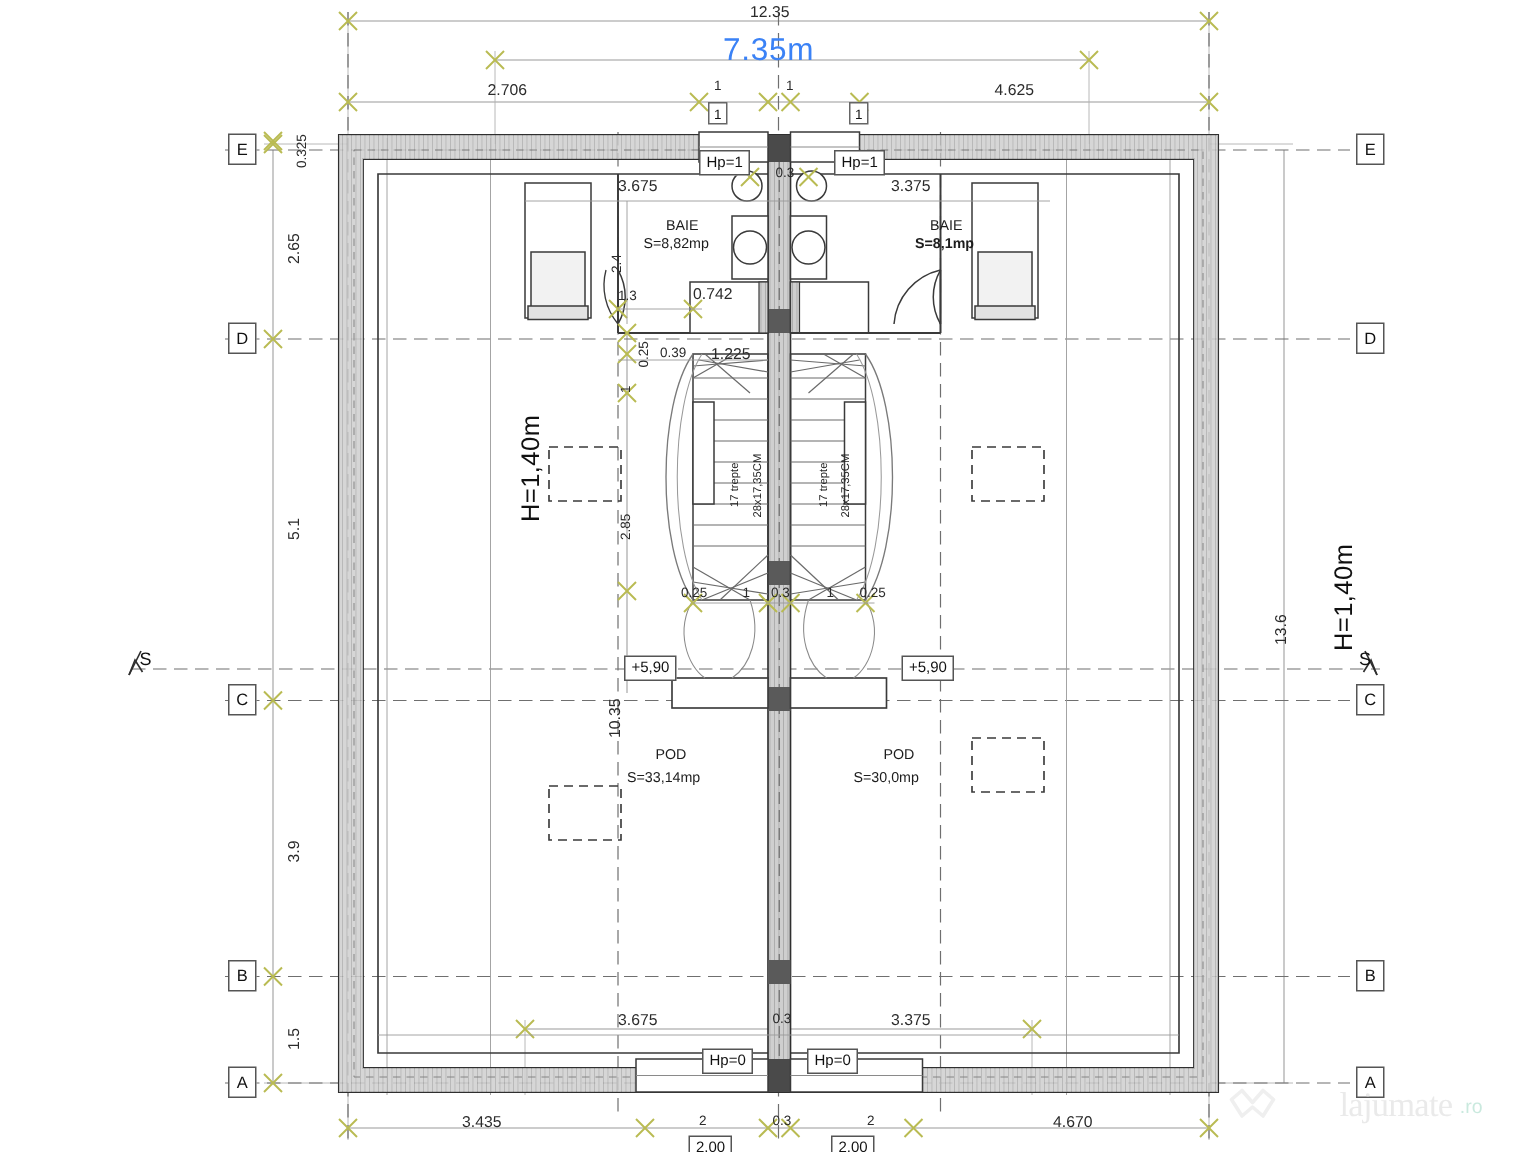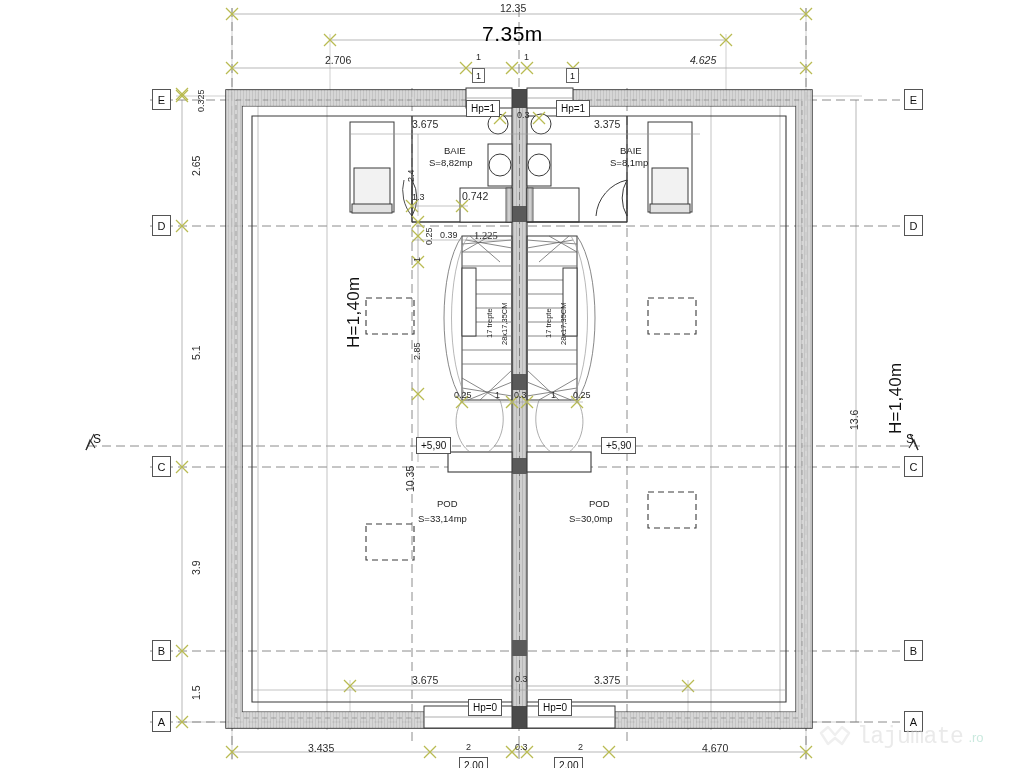--- a/index.html
+++ b/index.html
@@ -6,35 +6,35 @@
   html,body{margin:0;padding:0;background:#ffffff;}
   body{font-family:"Liberation Sans", sans-serif;}
   #stage{position:relative;width:1024px;height:768px;background:#ffffff;overflow:hidden;}
   #plan{position:absolute;left:0;top:0;width:1024px;height:768px;}
 
   
   .t{position:absolute;white-space:nowrap;color:#1a1a1a;font-family:"Liberation Sans",sans-serif;}
   .dim{font-size:10.5px;color:#2b2b2b;}
   .dim-s{font-size:9px;color:#2b2b2b;}
   .vert{transform-origin:left top;transform:rotate(-90deg);}
-  .big{font-size:21px;letter-spacing:.5px;color:#000000;}
+  .big{font-size:21px;letter-spacing:.5px;color:#3b82f6;}
   .room{font-size:9.5px;text-align:center;color:#1d1d1d;}
   .hbig{font-size:17px;color:#111;letter-spacing:.3px;}
   .gridlbl{position:absolute;width:19px;height:21px;border:1px solid #555;background:#fff;
            font-size:11px;line-height:21px;text-align:center;color:#111;box-sizing:border-box;}
   .boxlbl{position:absolute;border:1px solid #555;background:#fff;font-size:10px;
           padding:1px 4px;color:#111;box-sizing:border-box;line-height:13px;}
   .tinybox{position:absolute;border:1px solid #666;background:#fff;width:13px;height:15px;
            font-size:9px;line-height:15px;text-align:center;color:#111;box-sizing:border-box;}
   .stair-lbl{font-size:7.5px;color:#222;}
   .secm{font-size:12px;color:#111;}
 
   
   #wm{position:absolute;left:818px;top:724px;display:flex;align-items:center;gap:5px;opacity:.55;}
-  #wm .wmtext{font-size:23px;color:#d9d9d9;font-family:Liberation Mono, monospace;letter-spacing:-.5px;}
+  #wm .wmtext{font-size:23px;color:#d9d9d9;font-family:Liberation Serif, serif;letter-spacing:-.5px;margin-left:36px;}
   #wm .wmro{font-size:13px;color:#9fd8c4;}
   #wm svg{display:block;}
 </style>
 </head>
 <body>
 
 <div id="stage">
 
   <svg id="plan" viewBox="0 0 1024 768">
     <defs>
@@ -371,21 +371,21 @@
     <g stroke="#9a9a9a" stroke-width="0.6">
       <line x1="252" y1="690" x2="786" y2="690"></line>
     </g>
   </svg>
 
   <div class="t dim" style="left:500px;top:2px;">12.35</div>
 
   <div class="t big" style="left:482px;top:22px;">7.35m</div>
 
   <div class="t dim" style="left:325px;top:54px;">2.706</div>
-  <div class="t dim" style="left:690px;top:54px;font-style:italic;">4.625</div>
+  <div class="t dim" style="left:663px;top:54px;">4.625</div>
   <div class="t dim-s" style="left:476px;top:52px;">1</div>
   <div class="t dim-s" style="left:524px;top:52px;">1</div>
 
   <div class="tinybox" style="left:472px;top:68px;">1</div>
   <div class="tinybox" style="left:566px;top:68px;">1</div>
 
   <div class="gridlbl" style="left:152px;top:89px;">E</div>
   <div class="gridlbl" style="left:152px;top:215px;">D</div>
   <div class="gridlbl" style="left:152px;top:456px;">C</div>
   <div class="gridlbl" style="left:152px;top:640px;">B</div>
@@ -415,34 +415,34 @@
 
   <div class="t dim" style="left:412px;top:118px;">3.675</div>
   <div class="t dim" style="left:594px;top:118px;">3.375</div>
   <div class="t dim-s" style="left:517px;top:110px;">0.3</div>
 
   <div class="t dim-s vert" style="left:406px;top:182px;">2.4</div>
   <div class="t dim-s" style="left:412px;top:192px;">1.3</div>
   <div class="t dim-s vert" style="left:424px;top:245px;">0.25</div>
   <div class="t dim" style="left:462px;top:190px;">0.742</div>
   <div class="t dim-s" style="left:440px;top:230px;">0.39</div>
-  <div class="t dim" style="left:474px;top:230px;font-family:Liberation Serif, serif;">1.225</div>
+  <div class="t dim" style="left:474px;top:230px;">1.225</div>
   <div class="t dim-s vert" style="left:412px;top:262px;">1</div>
   <div class="t dim-s vert" style="left:412px;top:360px;">2.85</div>
 
   <div class="t dim-s" style="left:454px;top:390px;">0.25</div>
   <div class="t dim-s" style="left:495px;top:390px;">1</div>
   <div class="t dim-s" style="left:514px;top:390px;">0.3</div>
   <div class="t dim-s" style="left:551px;top:390px;">1</div>
   <div class="t dim-s" style="left:573px;top:390px;">0.25</div>
 
   <div class="t room" style="left:444px;top:145px;">BAIE</div>
   <div class="t room" style="left:429px;top:157px;">S=8,82mp</div>
   <div class="t room" style="left:620px;top:145px;">BAIE</div>
-  <div class="t room" style="left:610px;top:157px;">S=8,1mp</div>
+  <div class="t room" style="left:610px;top:157px;font-weight:bold;">S=8,1mp</div>
 
   <div class="t room" style="left:437px;top:498px;">POD</div>
   <div class="t room" style="left:418px;top:513px;">S=33,14mp</div>
   <div class="t room" style="left:589px;top:498px;">POD</div>
   <div class="t room" style="left:569px;top:513px;">S=30,0mp</div>
 
   <div class="boxlbl" style="left:416px;top:437px;">+5,90</div>
   <div class="boxlbl" style="left:601px;top:437px;">+5,90</div>
 
   <div class="t stair-lbl vert" style="left:485px;top:338px;">17 trepte</div>

